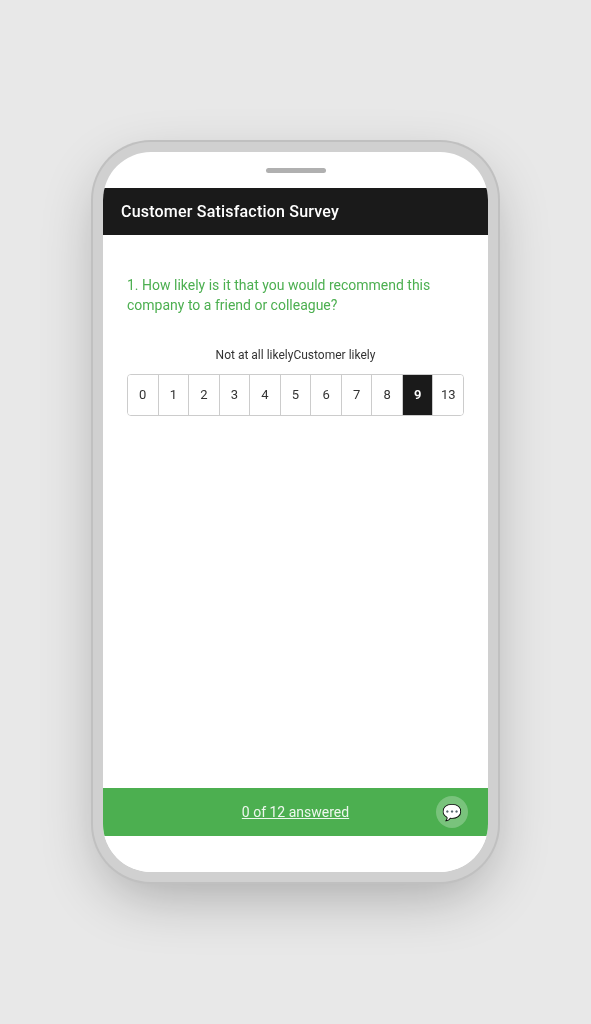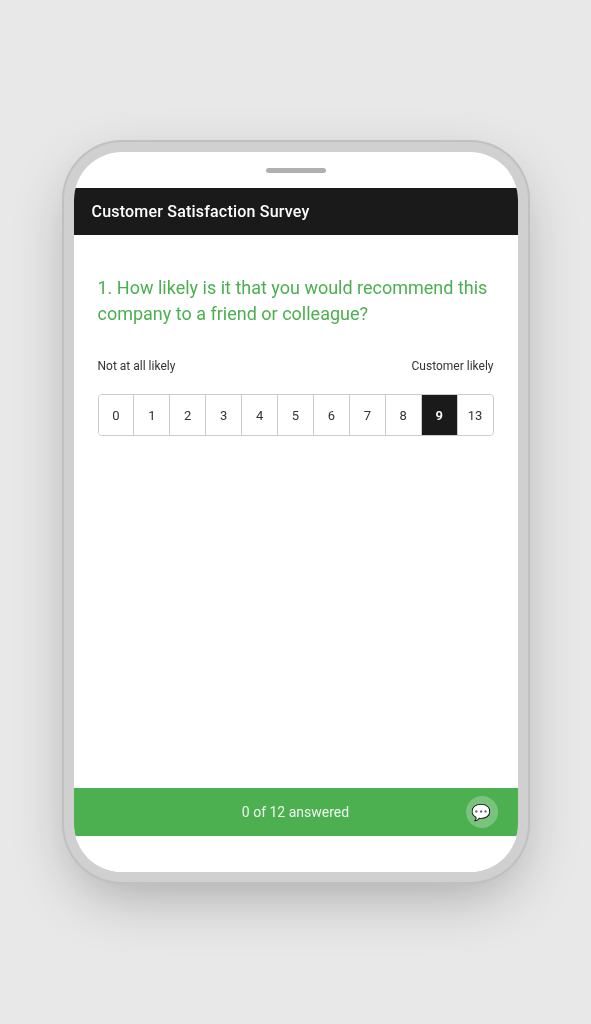--- a/index.html
+++ b/index.html
@@ -7,21 +7,21 @@
     body {
       background: #e8e8e8;
       display: flex;
       justify-content: center;
       align-items: center;
       min-height: 100vh;
       font-family: -apple-system, BlinkMacSystemFont, 'Segoe UI', Roboto, sans-serif;
     }
 
     .phone-wrapper {
-      width: 444px;
+      width: 385px;
       height: 720px;
       background: #fff;
       border-radius: 48px;
       box-shadow:
         0 0 0 10px #d0d0d0,
         0 0 0 12px #c0c0c0,
         0 20px 60px rgba(0,0,0,0.3);
       position: relative;
       overflow: hidden;
       display: flex;
@@ -67,31 +67,31 @@
 
     
     .content {
       flex: 1;
       padding: 40px 24px 20px 24px;
       overflow-y: auto;
     }
 
     .question-text {
       color: #4caf50;
-      font-size: 18px;
+      font-size: 14px;
       font-weight: 400;
       line-height: 1.45;
       margin-bottom: 32px;
     }
 
     
     .scale-labels {
       display: flex;
-      justify-content: space-between;
-      margin-bottom: 21px;
+      justify-content: center;
+      margin-bottom: 12px;
     }
 
     .scale-label {
       font-size: 12px;
       color: #333;
       font-weight: 400;
     }
 
     
     .scale-container {
@@ -135,20 +135,21 @@
       flex-shrink: 0;
       position: relative;
       margin-bottom: 36px;
     }
 
     .footer-text {
       color: #fff;
       font-size: 14px;
       font-weight: 400;
       opacity: 0.9;
+      text-decoration: underline;
     }
 
     .footer-icon {
       position: absolute;
       right: 20px;
       width: 32px;
       height: 32px;
       background: rgba(255,255,255,0.25);
       border-radius: 50%;
       display: flex;

